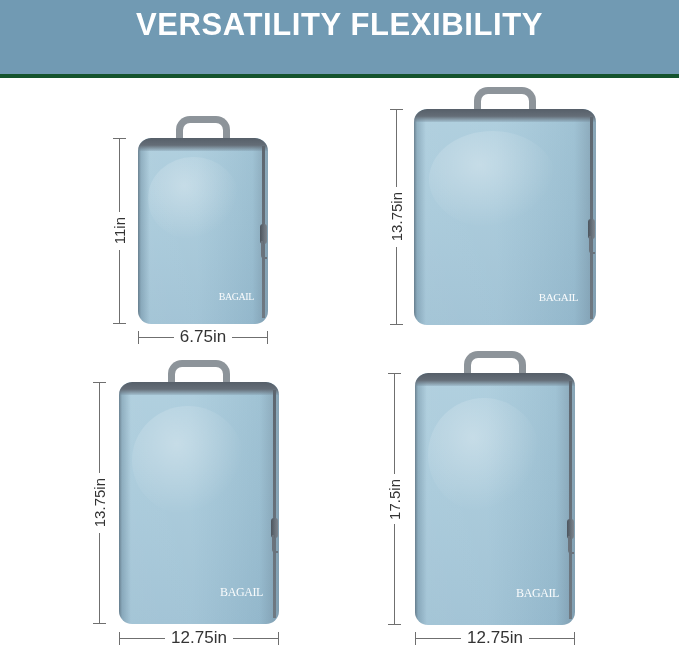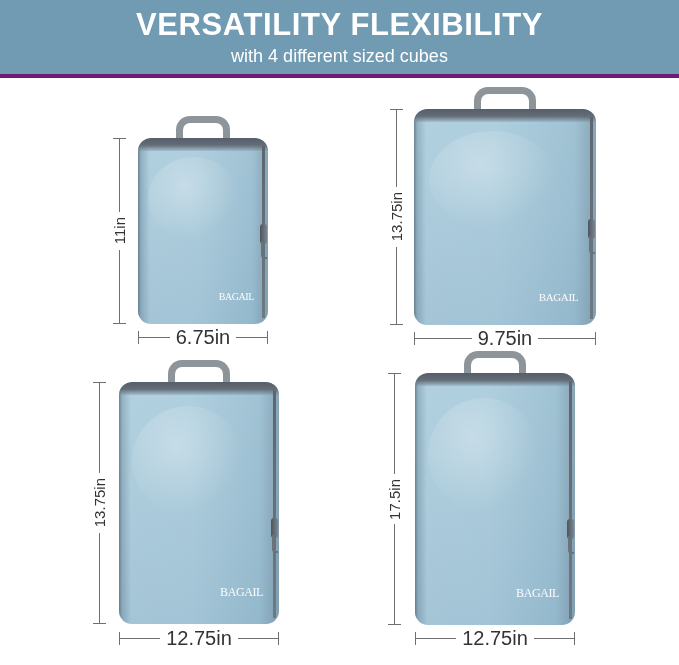--- a/index.html
+++ b/index.html
@@ -16,21 +16,21 @@
     color: #2b2b2b;
   }
 
   
   .header {
     position: absolute;
     left: 0; top: 0;
     width: 679px;
     height: 78px;
     background: #719ab3;
-    border-bottom: 4px solid #701a75;
+    border-bottom: 4px solid #14532d;
     box-sizing: border-box;
     display: flex;
     flex-direction: column;
     align-items: center;
     justify-content: flex-start;
     padding-top: 7px;
   }
   .header-title {
     font-size: 31px;
     font-weight: bold;
@@ -211,33 +211,32 @@
     width: 1px;
     background: #6f6f6f;
     flex: none;
   }
   .dim-h .line {
     height: 1px;
     background: #6f6f6f;
     flex: 1 1 auto;
   }
   .dim-h .txt {
-    font-size: 20px;
+    font-size: 17px;
     color: #333333;
     padding: 0 6px;
     white-space: nowrap;
     flex: none;
   }
 </style>
 </head>
 <body>
 
 <div class="header">
   <div class="header-title">VERSATILITY FLEXIBILITY</div>
-  <div class="header-sub">with 4 different sized cubes</div>
 </div>
 
 <div class="grid">
 
   <div class="cell" style="left:0px; top:0px; width:340px; height:272px;">
 
     <div class="dim-v" style="left:108px; top:60px; height:186px;">
       <div class="cap"></div>
       <div class="line"></div>
       <div class="txt">11in</div>
@@ -279,27 +278,20 @@
       <div class="handle" style="top:0px; width:62px; height:22px;"></div>
       <div class="body" style="top:22px; width:182px; height:216px;">
         <div class="trim"></div>
         <div class="sheen"></div>
       </div>
       <div class="zip" style="right:3px; top:30px; height:202px;"></div>
       <div class="zip-pull" style="right:1px; top:132px;"></div>
       <div class="logo" style="right:18px; bottom:22px; font-size:11px;">BAGAIL</div>
     </div>
 
-    <div class="dim-h" style="left:74px; top:249px; width:182px;">
-      <div class="cap"></div>
-      <div class="line"></div>
-      <div class="txt">9.75in</div>
-      <div class="line"></div>
-      <div class="cap"></div>
-    </div>
   </div>
 
   <div class="cell" style="left:0px; top:272px; width:340px; height:315px;">
 
     <div class="dim-v" style="left:88px; top:32px; height:242px;">
       <div class="cap"></div>
       <div class="line"></div>
       <div class="txt">13.75in</div>
       <div class="line"></div>
       <div class="cap"></div>

